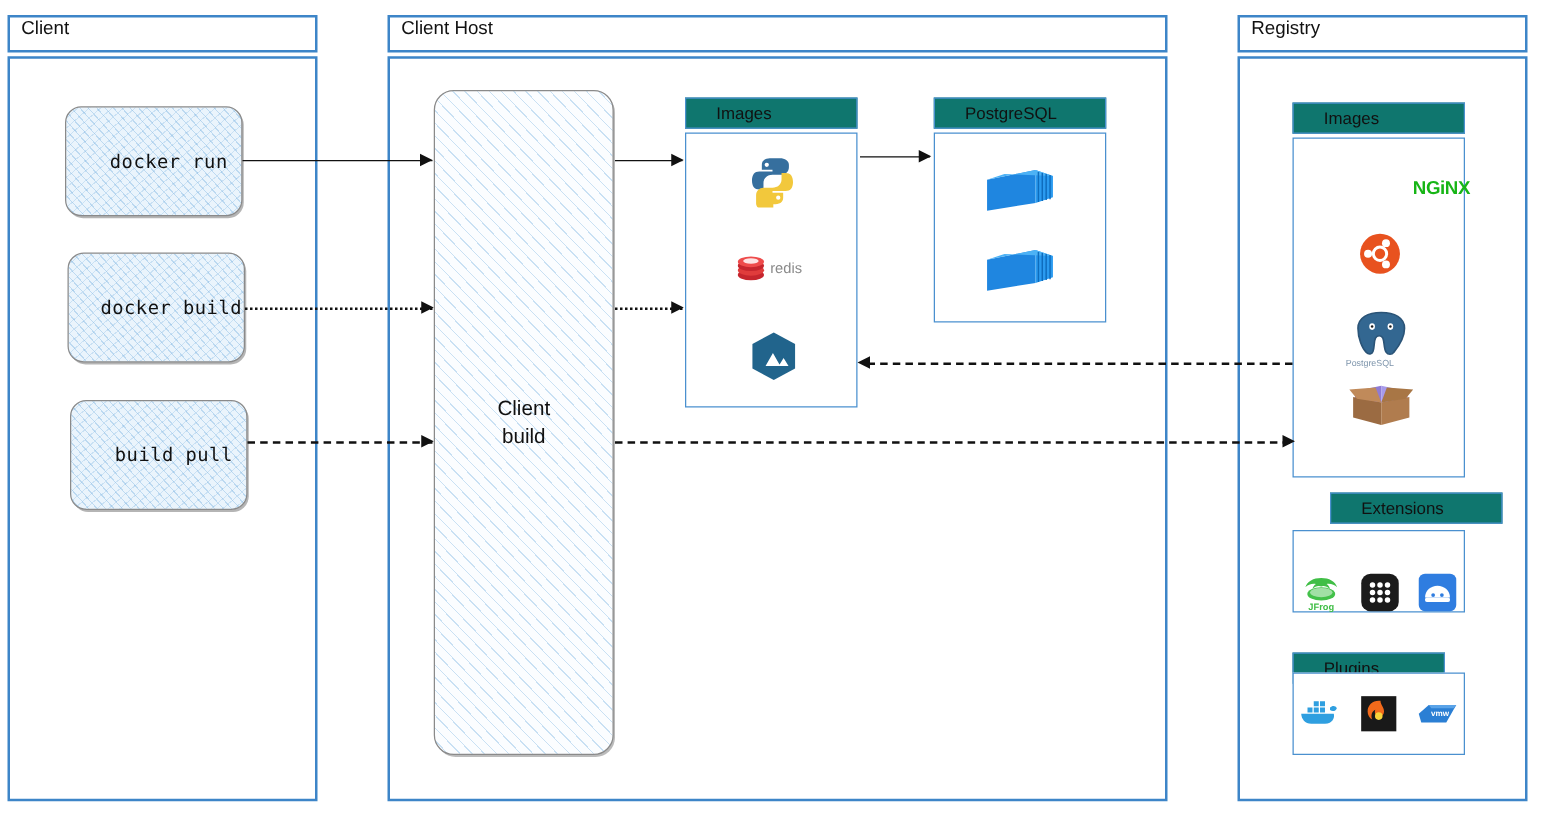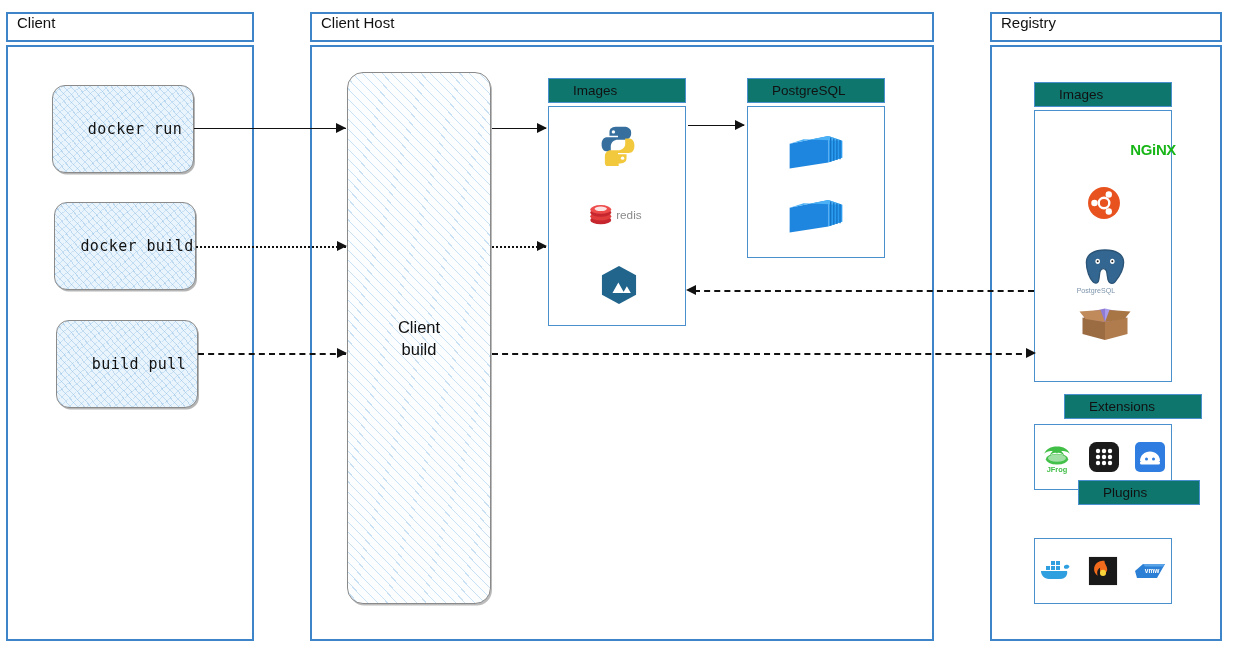--- a/index.html
+++ b/index.html
@@ -188,21 +188,21 @@
     <polygon points="40,30 70,24 70,46 40,54" fill="#b07c4e"></polygon>
     <polygon points="6,16 14,26 40,30 34,14" fill="#c08a5a"></polygon>
     <polygon points="74,16 66,26 40,30 46,14" fill="#a87645"></polygon>
   </svg>
 </div>
 
 <div class="sub-title" style="left:1034px;top:394px;width:138px;height:25px;margin-left:30px;">
   <span>Extensions</span>
 </div>
 <div class="sub-body" style="left:1034px;top:424px;width:138px;height:66px;"></div>
-<div class="ext-row" style="left:1034px;top:424px;width:138px;height:66px;">
+<div class="ext-row" style="left:1034px;top:424px;width:138px;height:66px;align-items:flex-end;">
   <svg viewBox="0 0 64 64" width="34" height="34">
     <path d="M8 26c3-9 12-14 24-14s21 5 24 14c-4-4-10-6-16-5 3 2 5 5 5 8-4-4-10-6-13-4-4-2-10 0-13 4 0-3 2-6 5-8-6-1-12 1-16 5z" fill="#40be46"></path>
     <ellipse cx="32" cy="36" rx="21" ry="10" fill="#43c14a"></ellipse>
     <ellipse cx="32" cy="34" rx="17" ry="7" fill="#fff" opacity=".5"></ellipse>
     <text x="32" y="60" text-anchor="middle" font-family="Liberation Sans, sans-serif" font-weight="bold" font-size="14" fill="#40be46">JFrog</text>
   </svg>
   <svg viewBox="0 0 64 64" width="32" height="32">
     <rect x="2" y="2" width="60" height="60" rx="15" fill="#1b1b1b"></rect>
     <g fill="#ffffff">
       <circle cx="20" cy="20" r="4.4"></circle>
@@ -218,21 +218,21 @@
   </svg>
   <svg viewBox="0 0 64 64" width="32" height="32">
     <rect x="2" y="2" width="60" height="60" rx="10" fill="#2f7de0"></rect>
     <path d="M12 40c0-11 9-19 20-19s20 8 20 19z" fill="#ffffff"></path>
     <rect x="12" y="40" width="40" height="7" rx="3" fill="#ffffff"></rect>
     <circle cx="25" cy="36" r="3" fill="#2f7de0"></circle>
     <circle cx="39" cy="36" r="3" fill="#2f7de0"></circle>
   </svg>
 </div>
 
-<div class="sub-title" style="left:1034px;top:480px;width:122px;height:25px;margin-left:44px;">
+<div class="sub-title" style="left:1034px;top:522px;width:122px;height:25px;">
   <span>Plugins</span>
 </div>
 <div class="sub-body" style="left:1034px;top:538px;width:138px;height:66px;"></div>
 <div class="ext-row" style="left:1034px;top:538px;width:138px;height:66px;">
   <svg viewBox="0 0 72 56" width="36" height="28">
     <g fill="#2f9fe0">
       <rect x="16" y="18" width="8" height="8"></rect>
         <rect x="26" y="18" width="8" height="8"></rect>
       <rect x="36" y="18" width="8" height="8"></rect>
         <rect x="26" y="8" width="8" height="8"></rect>

